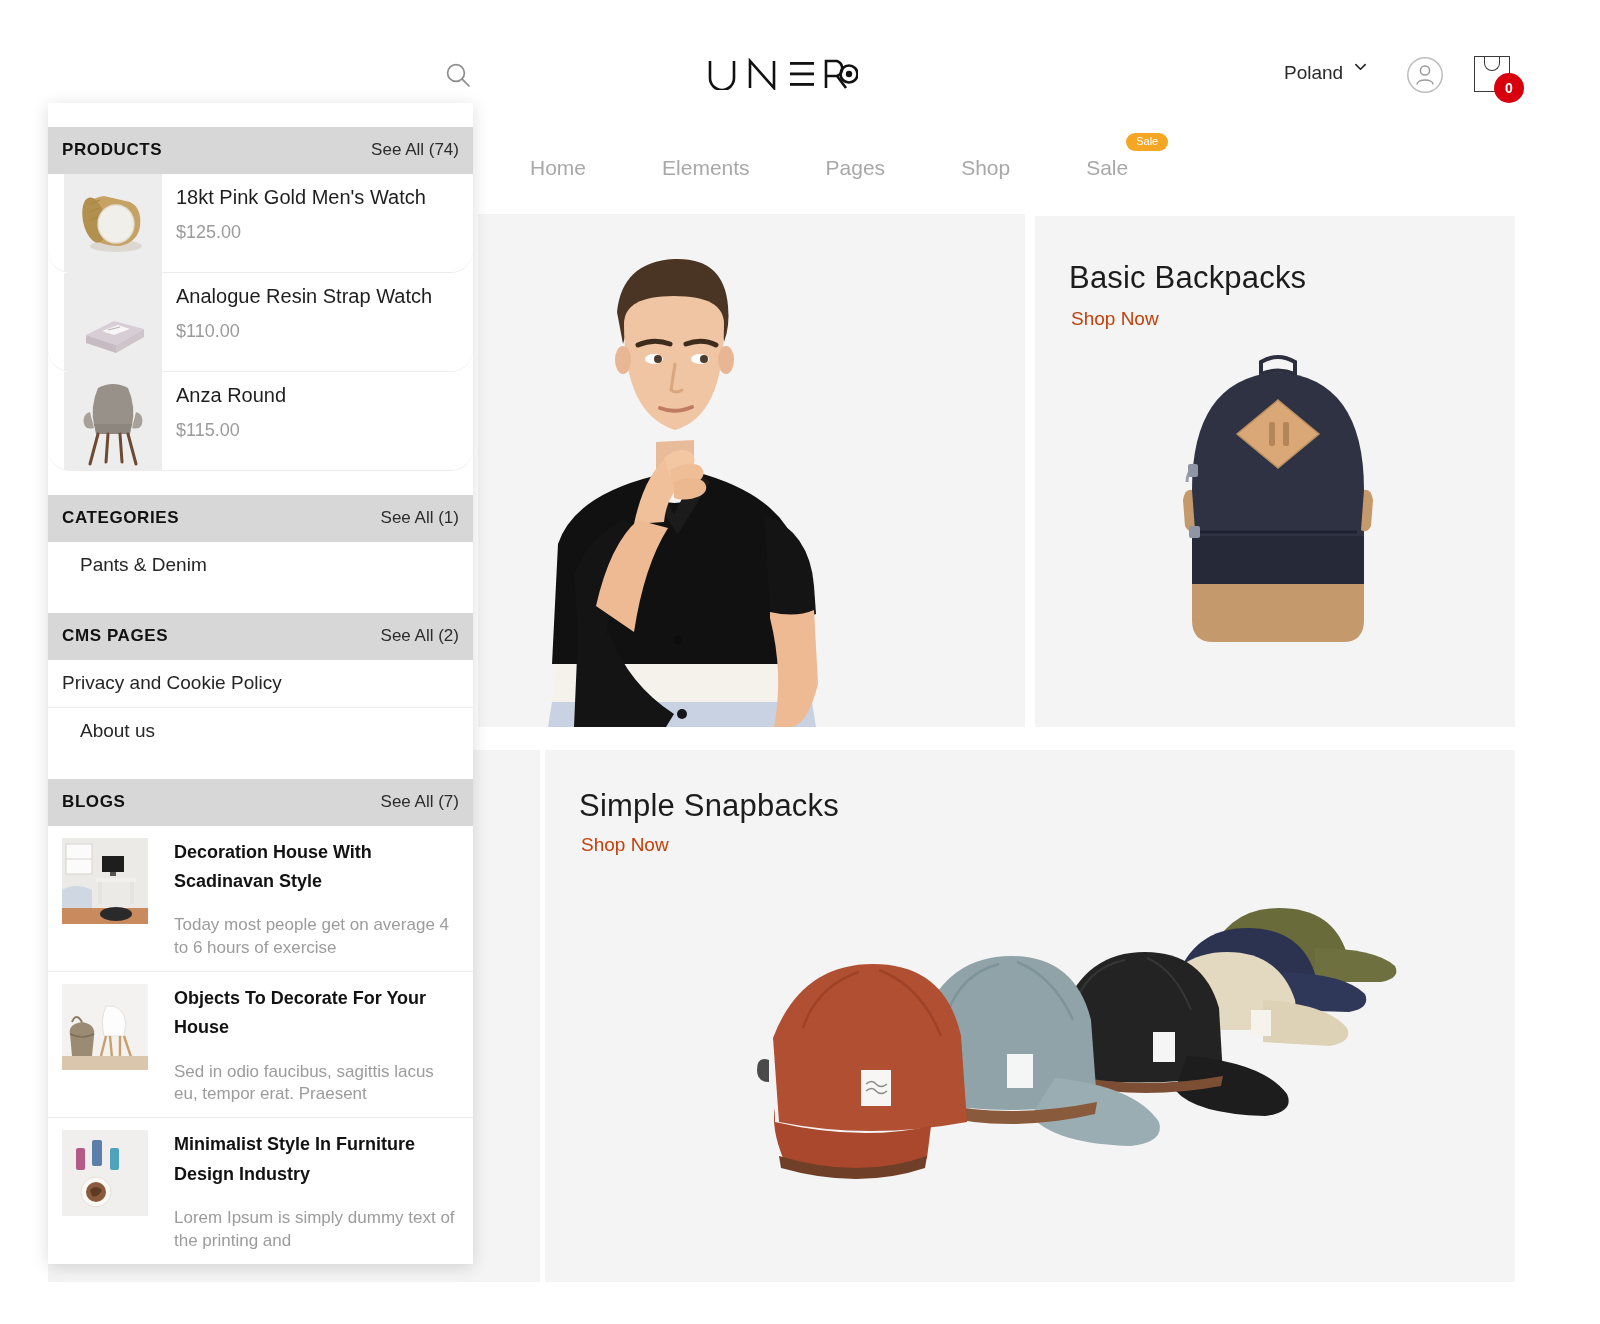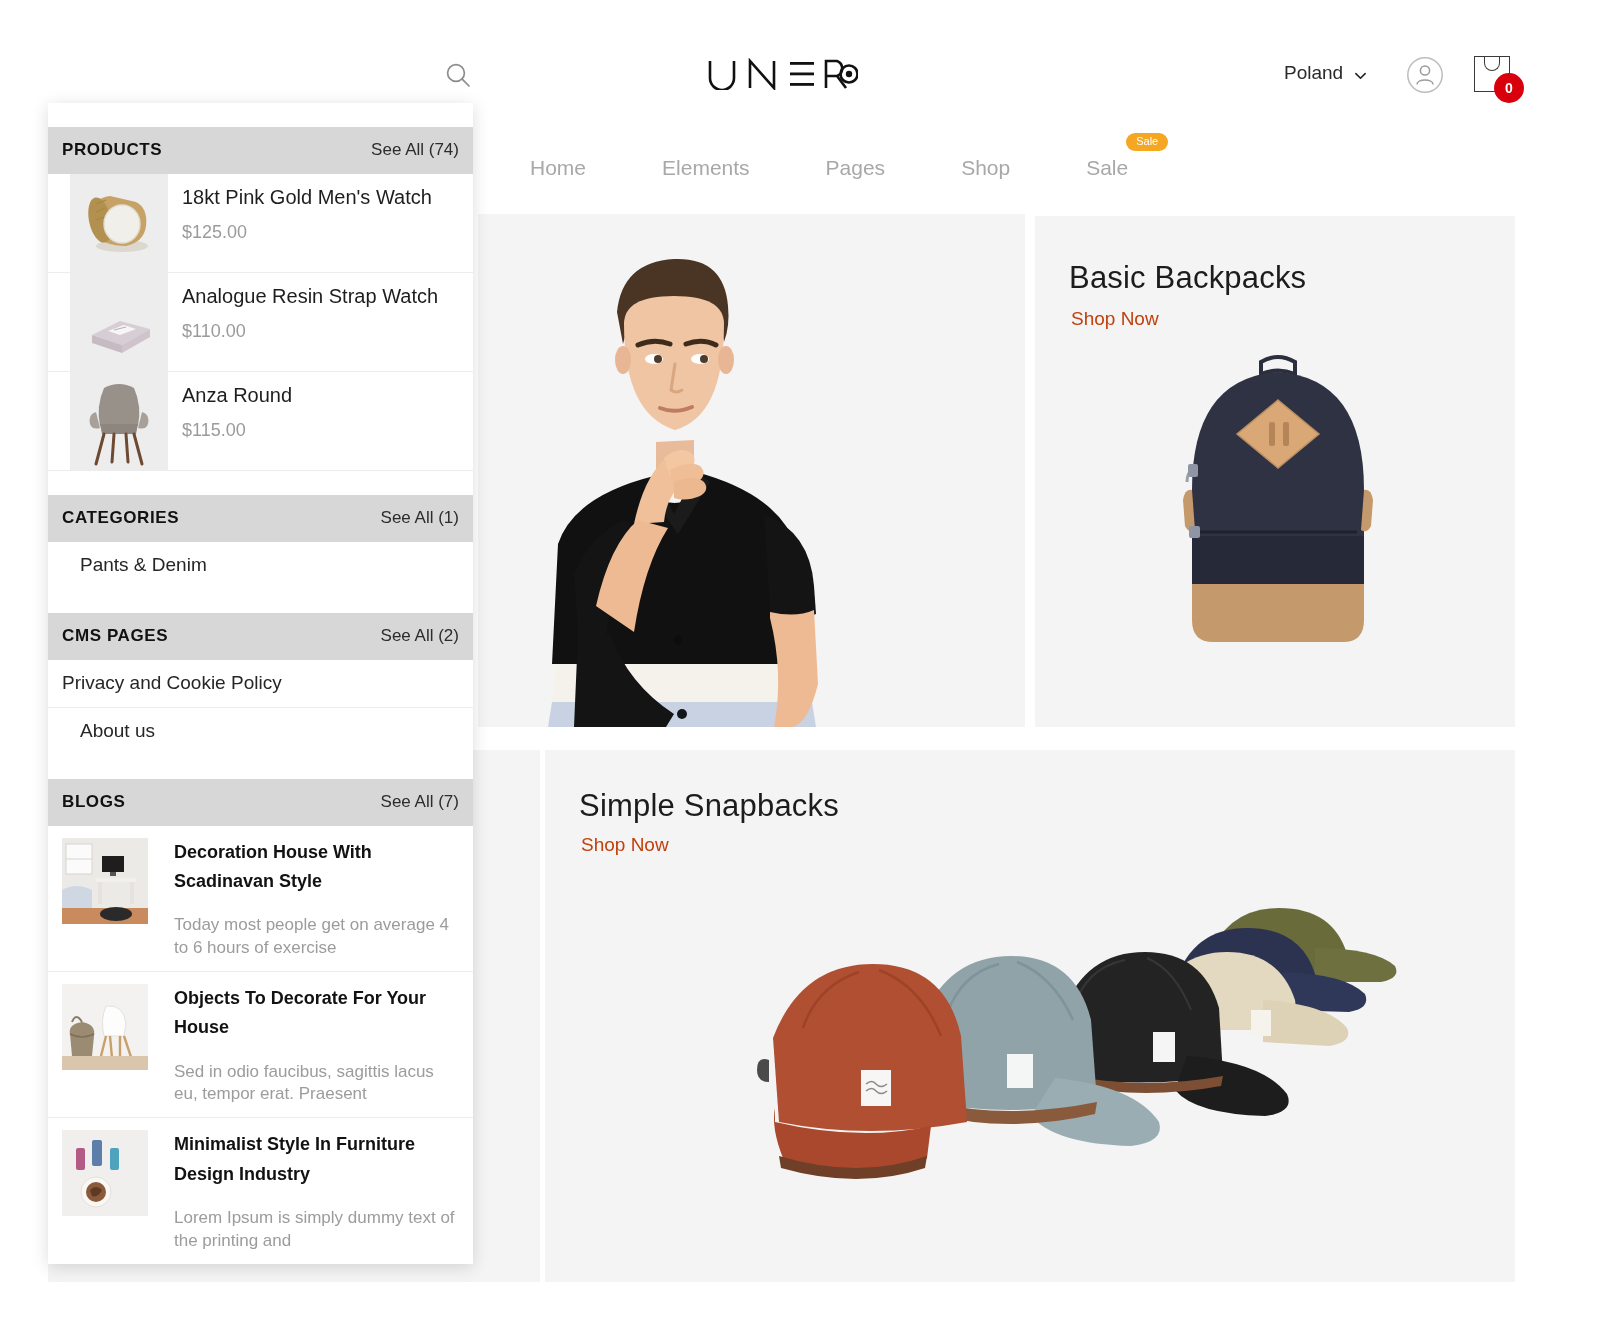--- a/index.html
+++ b/index.html
@@ -14,21 +14,21 @@
   
   .header { position:absolute; left:0; top:0; width:1600px; height:128px; }
 
   .logo {
     position:absolute; left:706px; top:58px;
     display:flex; align-items:center; gap:10px;
   }
 
   .country {
     position:absolute; left:1284px; top:62px;
-    display:flex; align-items:flex-end; gap:11px;
+    display:flex; align-items:flex-start; gap:11px;
     font-size:19px; color:#2a2a2a;
   }
   .chev { width:13px; height:13px; position:relative; top:-2px; }
 
   .acct-icon { position:absolute; left:1406px; top:56px; width:38px; height:38px; }
   .cart-wrap { position:absolute; left:1474px; top:56px; width:56px; height:48px; }
   .cart-box { position:absolute; left:0; top:0; width:36px; height:36px; border:1.6px solid #3a3a3a; background:#fff; }
   .cart-handle { position:absolute; left:10px; top:1px; width:16px; height:14px; border:1.6px solid #3a3a3a; border-top:none; border-radius:0 0 9px 9px; }
   .cart-badge {
     position:absolute; left:20px; top:17px; width:30px; height:30px;
@@ -86,21 +86,21 @@
     position:absolute; left:48px; top:103px; width:425px;
     background:#fff; box-shadow:0 3px 16px rgba(0,0,0,.14);
   }
   .dd-head {
     display:flex; align-items:center; justify-content:space-between;
     background:#d7d7d7; padding:13px 14px 14px;margin-top:24px;
   }
   .dd-head-title { font-size:17px; font-weight:700; color:#111; letter-spacing:.6px; }
   .dd-head-link { font-size:17px; color:#2c2c2c; }
 
-  .prod-row { display:flex; align-items:flex-start; padding:0 22px; border-bottom:1px solid #ececec; }
+  .prod-row { display:flex; align-items:flex-start; padding:0 16px; border-bottom:1px solid #ececec;border-radius:22px; }
   .prod-row:last-of-type { border-bottom:none; }
   .prod-thumb { width:98px; height:98px; background:#eeeeee; flex:none; position:relative; overflow:hidden; }
   .prod-info { padding:11px 0 0 14px; }
   .prod-name { font-size:20px; color:#1e1e1e; line-height:1.25; }
   .prod-price { font-size:18px; color:#9b9b9b; margin-top:12px; }
 
   .simple-row { padding:12px 14px 13px; font-size:19px; color:#262626; border-bottom:1px solid #ececec; }
   .simple-row.nb { border-bottom:none;padding-left:32px; }
 
   .blog-row { display:flex; align-items:flex-start; padding:12px 14px 11px; border-bottom:1px solid #ececec; }

